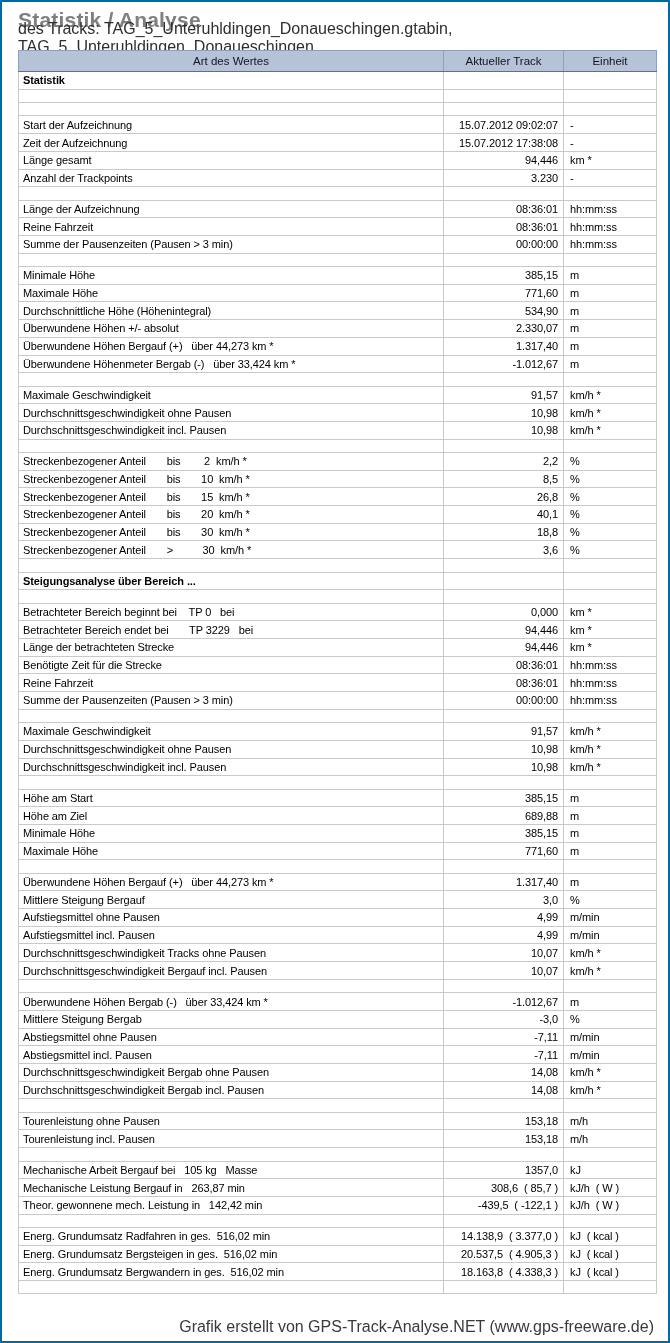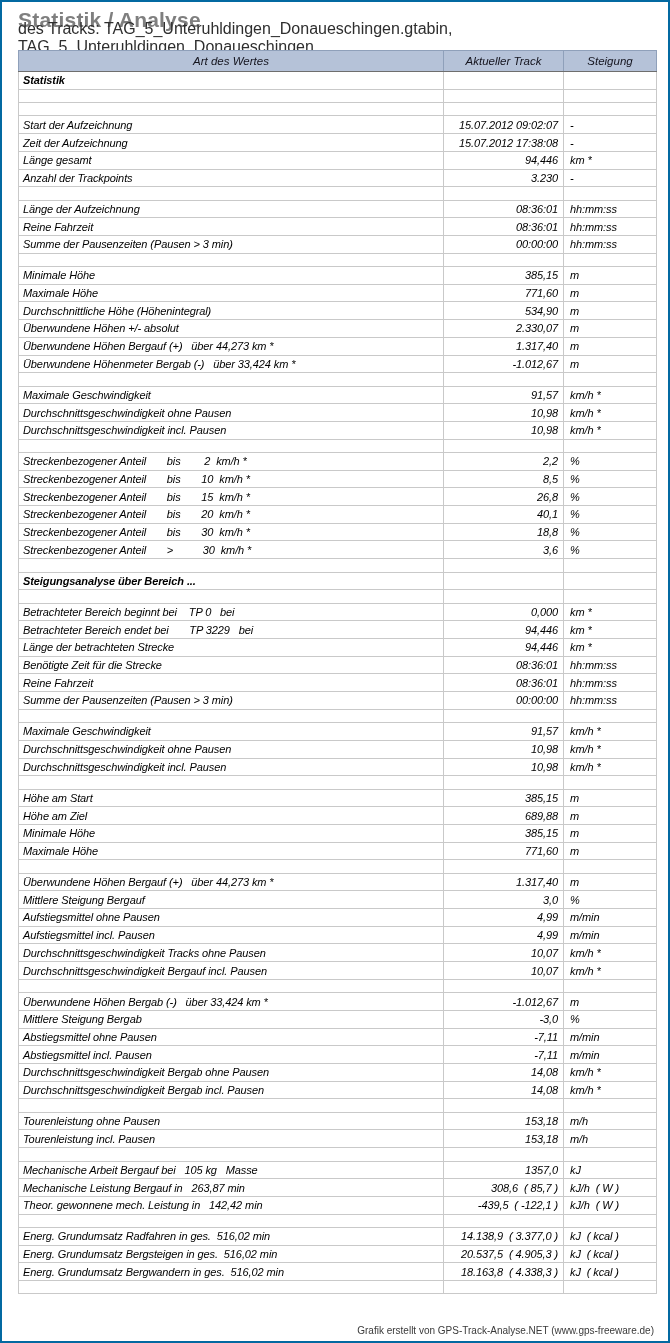--- a/index.html
+++ b/index.html
@@ -4,53 +4,53 @@
 <style>
   * { margin:0; padding:0; box-sizing:border-box; }
   html,body { width:670px; height:1343px; background:#fff; overflow:hidden;
               font-family:"Liberation Sans", sans-serif; }
   .page { position:relative; width:670px; height:1343px; background:#fff;
           border:2px solid #0369a1; }
   .title { position:absolute; left:16px; top:6px; font-size:21px; font-weight:bold;
            color:var(--title_color,#7f7f7f); letter-spacing:0.2px; }
   .subtitle { position:absolute; left:16px; top:18px; font-size:16px; color:#2e2e2e; }
   table.stats { position:absolute; left:16px; top:48px; width:638px;
-                border-collapse:collapse; table-layout:fixed;font-style:italic; }
+                border-collapse:collapse; table-layout:fixed; }
   col.c1 { width:425px; } col.c2 { width:120px; } col.c3 { width:93px; }
   th { height:21px; background:var(--header_bg,#b5c2d8); font-size:11.5px;
        font-weight:normal; color:#14141e; text-align:center; vertical-align:middle;
        border:1px solid #8fa0ba; border-bottom:1px solid #6e6e6e; overflow:hidden; }
   td { border:1px solid var(--grid_color,#c9c9c9); font-size:11px; color:#000;
        vertical-align:middle; overflow:hidden; letter-spacing:-0.1px; }
   tr.data td, tr.section td { height:17.7px; }
   tr.spacer td { height:13.4px; }
   td.c-label { padding-left:4px; white-space:pre; text-align:left; }
   td.c-value { padding-right:5px; white-space:pre; text-align:right; }
   td.c-unit  { padding-left:6px;  white-space:pre; text-align:left; }
   tr.section td.c-label { font-weight:bold; }
-  .footer { position:absolute; right:14px; bottom:5px; font-size:10px; color:#3a3a3a; }
+  .footer { position:absolute; right:14px; bottom:5px; font-size:16px; color:#3a3a3a; }
 </style>
 </head>
 <body>
 
 <div class="page">
   <div class="title">Statistik / Analyse</div>
   <div class="subtitle">des Tracks: TAG_5_Unteruhldingen_Donaueschingen.gtabin, TAG_5_Unteruhldingen_Donaueschingen</div>
 
   <table class="stats">
     <colgroup>
         <col class="c1">
         <col class="c2">
         <col class="c3">
       </colgroup>
     <thead>
       <tr>
         <th>Art des Wertes</th>
         <th>Aktueller Track</th>
-        <th>Steigung</th>
+        <th>Einheit</th>
       </tr>
     </thead>
     <tbody id="table-body">
         <tr class="section">
           <td class="c-label">Statistik</td>
           <td class="c-value"></td>
           <td class="c-unit"></td>
         </tr>
         <tr class="spacer">
           <td class="c-label"></td>

